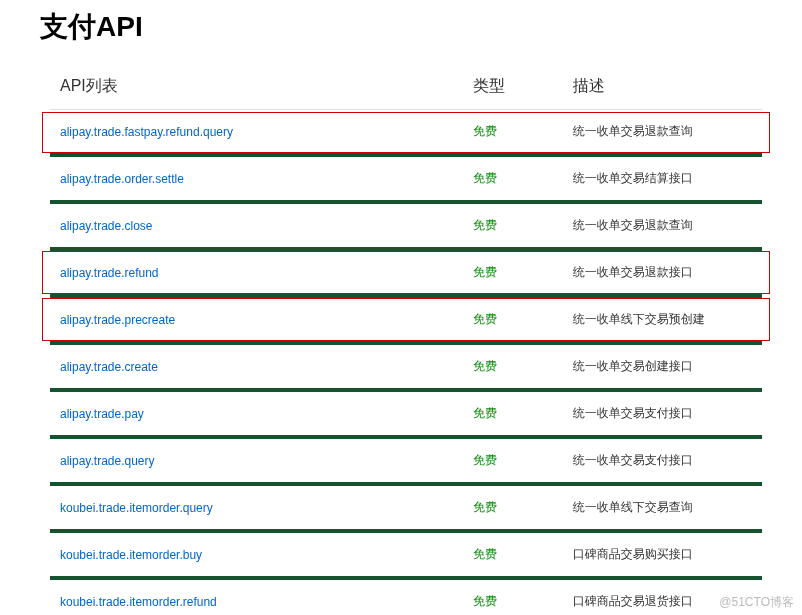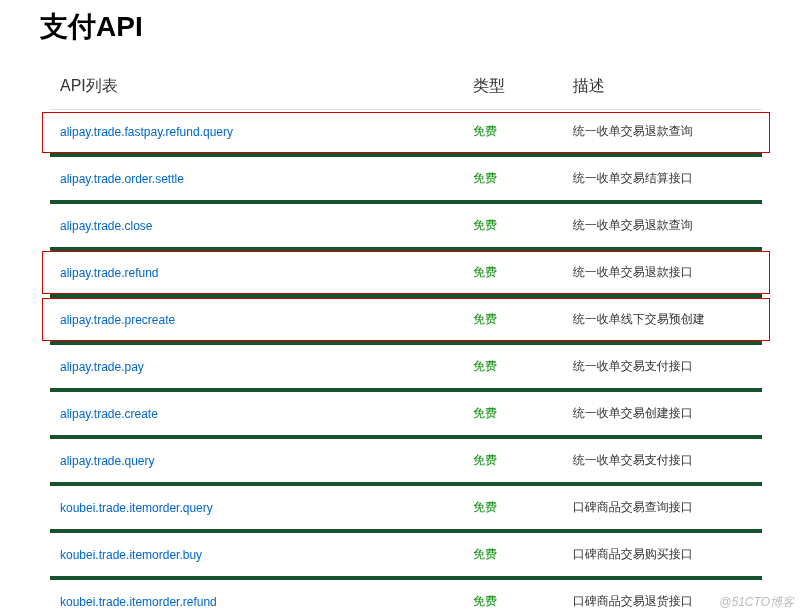--- a/index.html
+++ b/index.html
@@ -73,21 +73,20 @@
       bottom: 2px;
       border: 1px solid #cc0000;
       pointer-events: none;
     }
     .watermark {
       position: absolute;
       bottom: 4px;
       right: 8px;
       color: #bbb;
       font-size: 12px;
-      font-style: italic;
     }
   </style>
 </head>
 <body>
 
 <h1 class="page-title">支付API</h1>
 
 <div class="table-wrapper">
   <table>
     <thead>
@@ -117,38 +116,38 @@
           <td><a class="api-link" href="#">alipay.trade.refund</a></td>
           <td><span class="type-badge">免费</span></td>
           <td><span class="desc">统一收单交易退款接口</span></td>
         </tr>
         <tr class="highlight-row">
           <td><a class="api-link" href="#">alipay.trade.precreate</a></td>
           <td><span class="type-badge">免费</span></td>
           <td><span class="desc">统一收单线下交易预创建</span></td>
         </tr>
         <tr>
+          <td><a class="api-link" href="#">alipay.trade.create</a></td>
+          <td><span class="type-badge">免费</span></td>
+          <td><span class="desc">统一收单交易创建接口</span></td>
+        </tr>
+        <tr>
           <td><a class="api-link" href="#">alipay.trade.pay</a></td>
           <td><span class="type-badge">免费</span></td>
           <td><span class="desc">统一收单交易支付接口</span></td>
-        </tr>
-        <tr>
-          <td><a class="api-link" href="#">alipay.trade.create</a></td>
-          <td><span class="type-badge">免费</span></td>
-          <td><span class="desc">统一收单交易创建接口</span></td>
         </tr>
         <tr>
           <td><a class="api-link" href="#">alipay.trade.query</a></td>
           <td><span class="type-badge">免费</span></td>
           <td><span class="desc">统一收单交易支付接口</span></td>
         </tr>
         <tr>
           <td><a class="api-link" href="#">koubei.trade.itemorder.query</a></td>
           <td><span class="type-badge">免费</span></td>
-          <td><span class="desc">口碑商品交易查询接口</span></td>
+          <td><span class="desc">统一收单线下交易查询</span></td>
         </tr>
         <tr>
           <td><a class="api-link" href="#">koubei.trade.itemorder.buy</a></td>
           <td><span class="type-badge">免费</span></td>
           <td><span class="desc">口碑商品交易购买接口</span></td>
         </tr>
         <tr>
           <td><a class="api-link" href="#">koubei.trade.itemorder.refund</a></td>
           <td><span class="type-badge">免费</span></td>
           <td><span class="desc">口碑商品交易退货接口</span></td>

